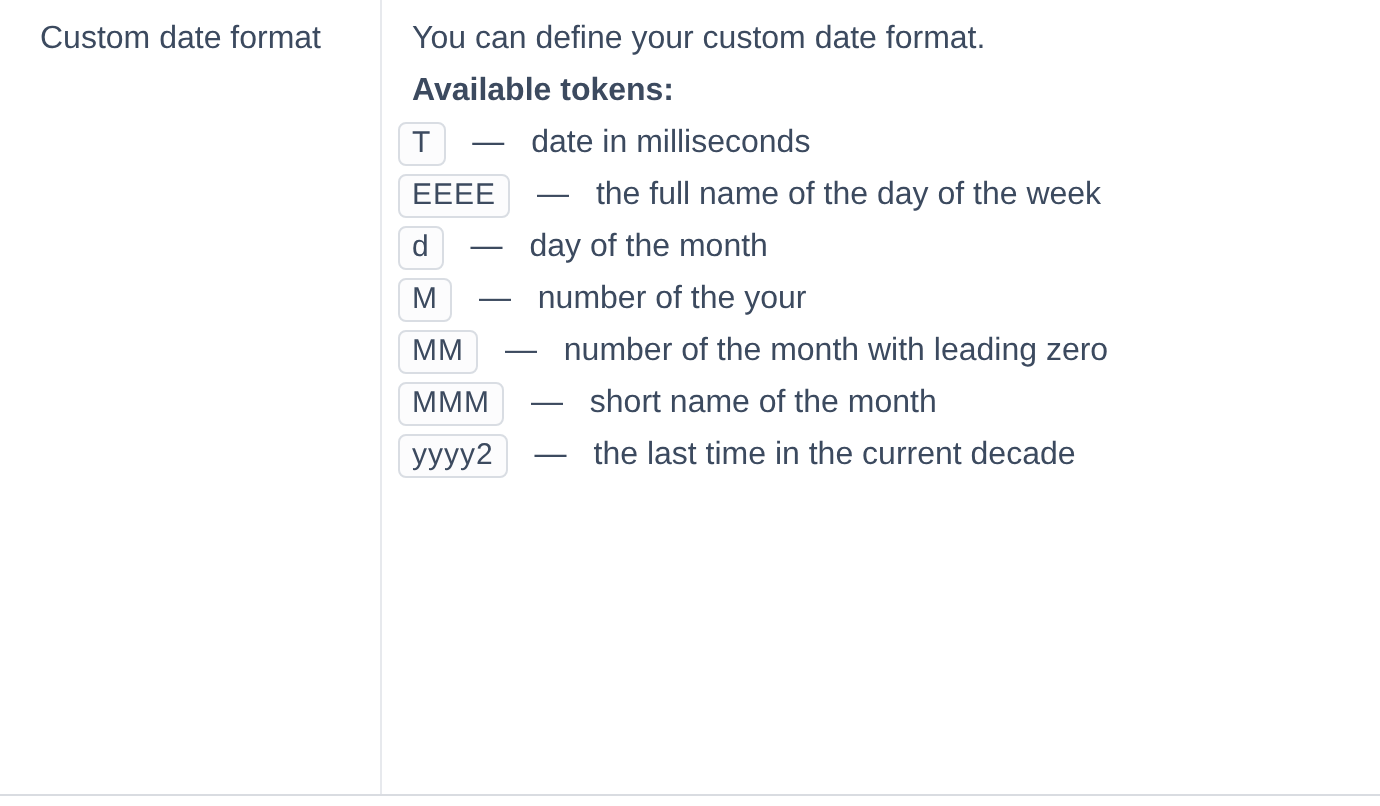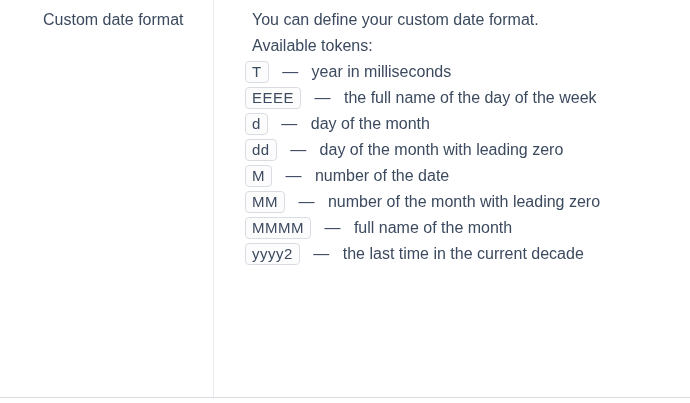--- a/index.html
+++ b/index.html
@@ -18,37 +18,36 @@
   .row {
     display: flex;
     height: 398px;
     border-bottom: 1px solid #d9dce1;
     box-sizing: border-box;
   }
   .cell {
     box-sizing: border-box;
     font-size: 16px;
     line-height: 26px;
-    margin-left: 23px;
   }
   .cell-name {
     width: 191px;
     flex: 0 0 191px;
     padding: 7px 12px 0 20px;
     border-right: 1px solid #e7e9ed;
   }
   .cell-desc {
     flex: 1 1 auto;
     padding: 7px 12px 0 15px;
   }
   .para {
     margin: 0;
   }
   .heading {
-    font-weight: 400;
+    font-weight: 700;
   }
   .token-line {
     line-height: 26px;
     height: 26px;
     margin-left: -7px;
     white-space: nowrap;
   }
   .token-badge {
     display: inline-block;
     box-sizing: border-box;
@@ -74,60 +73,55 @@
     <div class="cell cell-name">
       <span>Custom date format</span>
     </div>
     <div class="cell cell-desc">
       <p class="para">You can define your custom date format.</p>
       <p class="para heading">Available tokens:</p>
       <div class="token-list" id="token-list">
   <div class="token-line">
     <kbd class="token-badge">T</kbd>
     <span class="dash">—</span>
-    <span class="token-desc">year in milliseconds</span>
+    <span class="token-desc">date in milliseconds</span>
   </div>
 
 
   <div class="token-line">
     <kbd class="token-badge">EEEE</kbd>
     <span class="dash">—</span>
     <span class="token-desc">the full name of the day of the week</span>
   </div>
 
   <div class="token-line">
     <kbd class="token-badge">d</kbd>
     <span class="dash">—</span>
     <span class="token-desc">day of the month</span>
   </div>
 
-  <div class="token-line">
-    <kbd class="token-badge">dd</kbd>
-    <span class="dash">—</span>
-    <span class="token-desc">day of the month with leading zero</span>
-  </div>
 
   <div class="token-line">
     <kbd class="token-badge">M</kbd>
     <span class="dash">—</span>
-    <span class="token-desc">number of the date</span>
+    <span class="token-desc">number of the your</span>
   </div>
 
   <div class="token-line">
     <kbd class="token-badge">MM</kbd>
     <span class="dash">—</span>
     <span class="token-desc">number of the month with leading zero</span>
   </div>
 
+  <div class="token-line">
+    <kbd class="token-badge">MMM</kbd>
+    <span class="dash">—</span>
+    <span class="token-desc">short name of the month</span>
+  </div>
 
-  <div class="token-line">
-    <kbd class="token-badge">MMMM</kbd>
-    <span class="dash">—</span>
-    <span class="token-desc">full name of the month</span>
-  </div>
 
 
 
 
   <div class="token-line">
     <kbd class="token-badge">yyyy2</kbd>
     <span class="dash">—</span>
     <span class="token-desc">the last time in the current decade</span>
   </div>
 </div>

